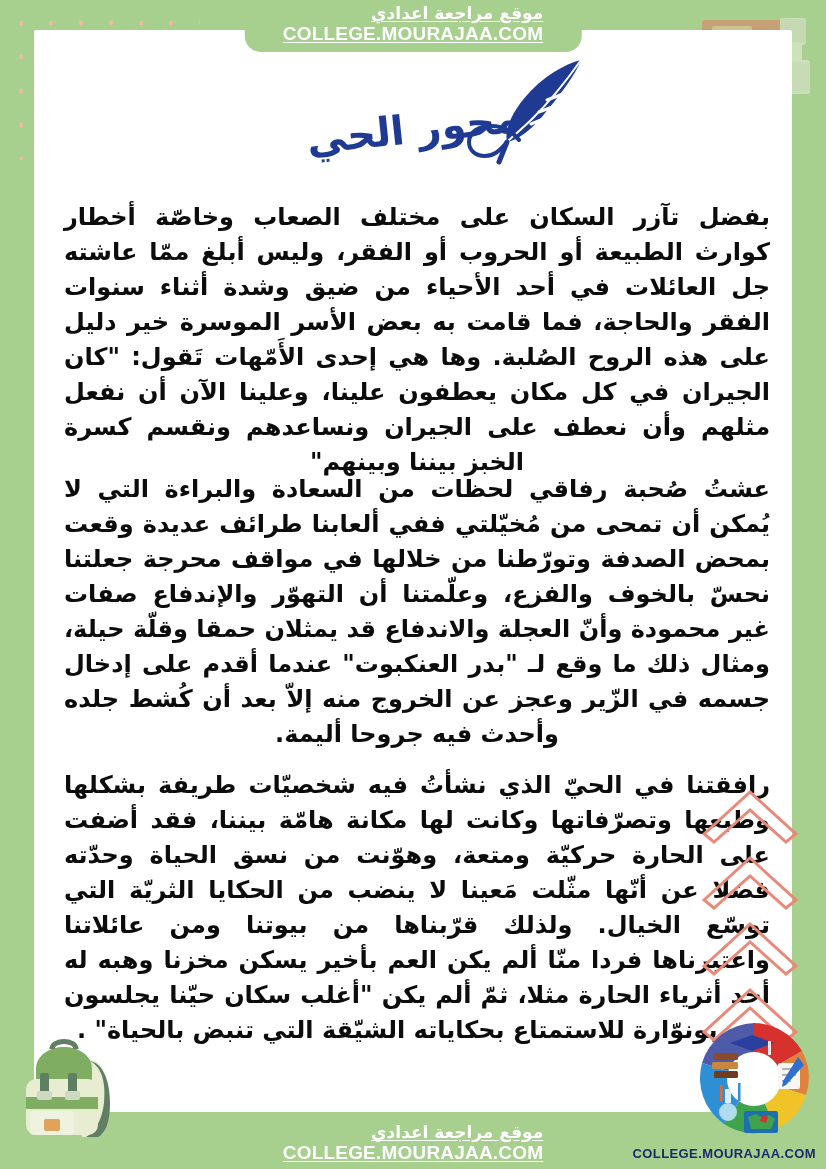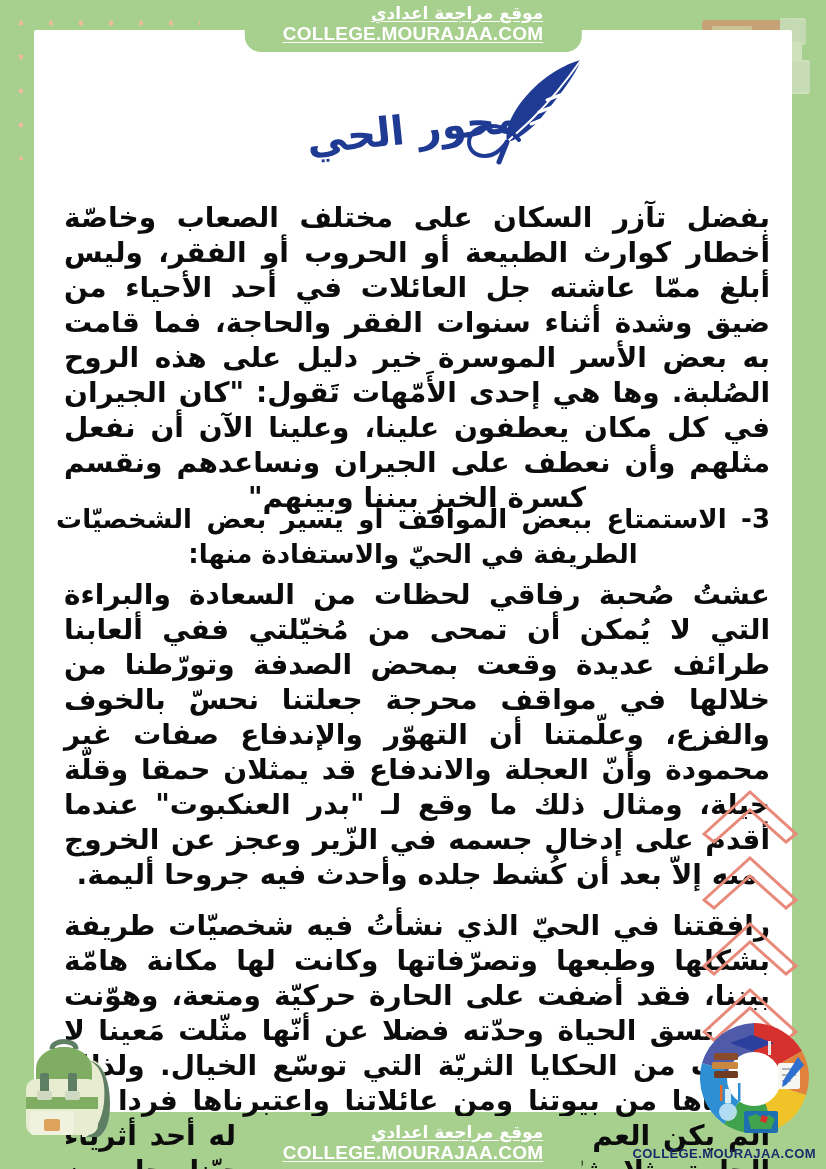--- a/index.html
+++ b/index.html
@@ -60,21 +60,21 @@
     white-space:nowrap;letter-spacing:-1px;
     transform:translateX(-50%) rotate(-6deg);
   }
 
   
   .body-wrap{
     position:absolute;left:56px;top:200px;width:714px;
     direction:rtl;text-align:justify;text-align-last:center;
   }
   .para{
-    font-size:28px;line-height:35px;font-weight:bold;color:#0c0c0c;
+    font-size:24px;line-height:35px;font-weight:bold;color:#0c0c0c;
     font-family:"DejaVu Sans",sans-serif;
     margin:0 0 6px 8px;text-align:justify;
   }
   .para.p1{margin-bottom:0;}
   .numbered{
     font-size:26px;line-height:35px;font-weight:bold;color:#0c0c0c;
     font-family:"DejaVu Sans",sans-serif;margin:0;
     position:relative;top:-13px;text-align:justify;
   }
   .para.p2{margin-top:-8px;}
@@ -126,21 +126,20 @@
       <path d="M84 44 l16 -6 M76 56 l16 -6 M68 68 l15 -6" stroke="#ffffff" stroke-width="3" fill="none" stroke-linecap="round"></path>
       <path d="M44 86 C36 96 30 100 22 100 C12 100 6 94 6 86 C6 76 16 70 28 70 C40 70 50 76 56 84" stroke="#1f3a93" stroke-width="4" fill="none" stroke-linecap="round"></path>
       <path d="M44 86 L36 106" stroke="#1f3a93" stroke-width="5" stroke-linecap="round"></path>
     </svg>
   </div>
   <div class="doc-title">محور الحي</div>
 </div>
 
 <div class="body-wrap">
   <p class="para p1">بفضل تآزر السكان على مختلف الصعاب وخاصّة أخطار كوارث الطبيعة أو الحروب أو الفقر، وليس أبلغ ممّا عاشته جل العائلات في أحد الأحياء من ضيق وشدة أثناء سنوات الفقر والحاجة، فما قامت به بعض الأسر الموسرة خير دليل على هذه الروح الصُلبة. وها هي إحدى الأَمّهات تَقول: "كان الجيران في كل مكان يعطفون علينا، وعلينا الآن أن نفعل مثلهم وأن نعطف على الجيران ونساعدهم ونقسم كسرة الخبز بيننا وبينهم"</p>
-  <p class="numbered">3- الاستمتاع ببعض المواقف أو يسير بعض الشخصيّات الطريفة في الحيّ والاستفادة منها:</p>
   <p class="para p2">عشتُ صُحبة رفاقي لحظات من السعادة والبراءة التي لا يُمكن أن تمحى من مُخيّلتي ففي ألعابنا طرائف عديدة وقعت بمحض الصدفة وتورّطنا من خلالها في مواقف محرجة جعلتنا نحسّ بالخوف والفزع، وعلّمتنا أن التهوّر والإندفاع صفات غير محمودة وأنّ العجلة والاندفاع قد يمثلان حمقا وقلّة حيلة، ومثال ذلك ما وقع لـ "بدر العنكبوت" عندما أقدم على إدخال جسمه في الزّير وعجز عن الخروج منه إلاّ بعد أن كُشط جلده وأحدث فيه جروحا أليمة.</p>
   <p class="para p3">رافقتنا في الحيّ الذي نشأتُ فيه شخصيّات طريفة بشكلها وطبعها وتصرّفاتها وكانت لها مكانة هامّة بيننا، فقد أضفت على الحارة حركيّة ومتعة، وهوّنت من نسق الحياة وحدّته فضلا عن أنّها مثّلت مَعينا لا ينضب من الحكايا الثريّة التي توسّع الخيال. ولذلك قرّبناها من بيوتنا ومن عائلاتنا واعتبرناها فردا منّا ألم يكن العم بأخير يسكن مخزنا وهبه له أحد أثرياء الحارة مثلا، ثمّ ألم يكن "أغلب سكان حيّنا يجلسون مع بونوّارة للاستمتاع بحكاياته الشيّقة التي تنبض بالحياة" .</p>
 </div>
 
 <div class="chevrons">
   <svg width="100" height="262" viewBox="0 0 100 262" aria-hidden="true">
     <g fill="none" stroke="#e8897a" stroke-width="3">
       <path d="M4 52 L50 10 L96 52 L86 60 L50 28 L14 60 Z"></path>
       <path d="M4 118 L50 76 L96 118 L86 126 L50 94 L14 126 Z"></path>
       <path d="M4 184 L50 142 L96 184 L86 192 L50 160 L14 192 Z"></path>

